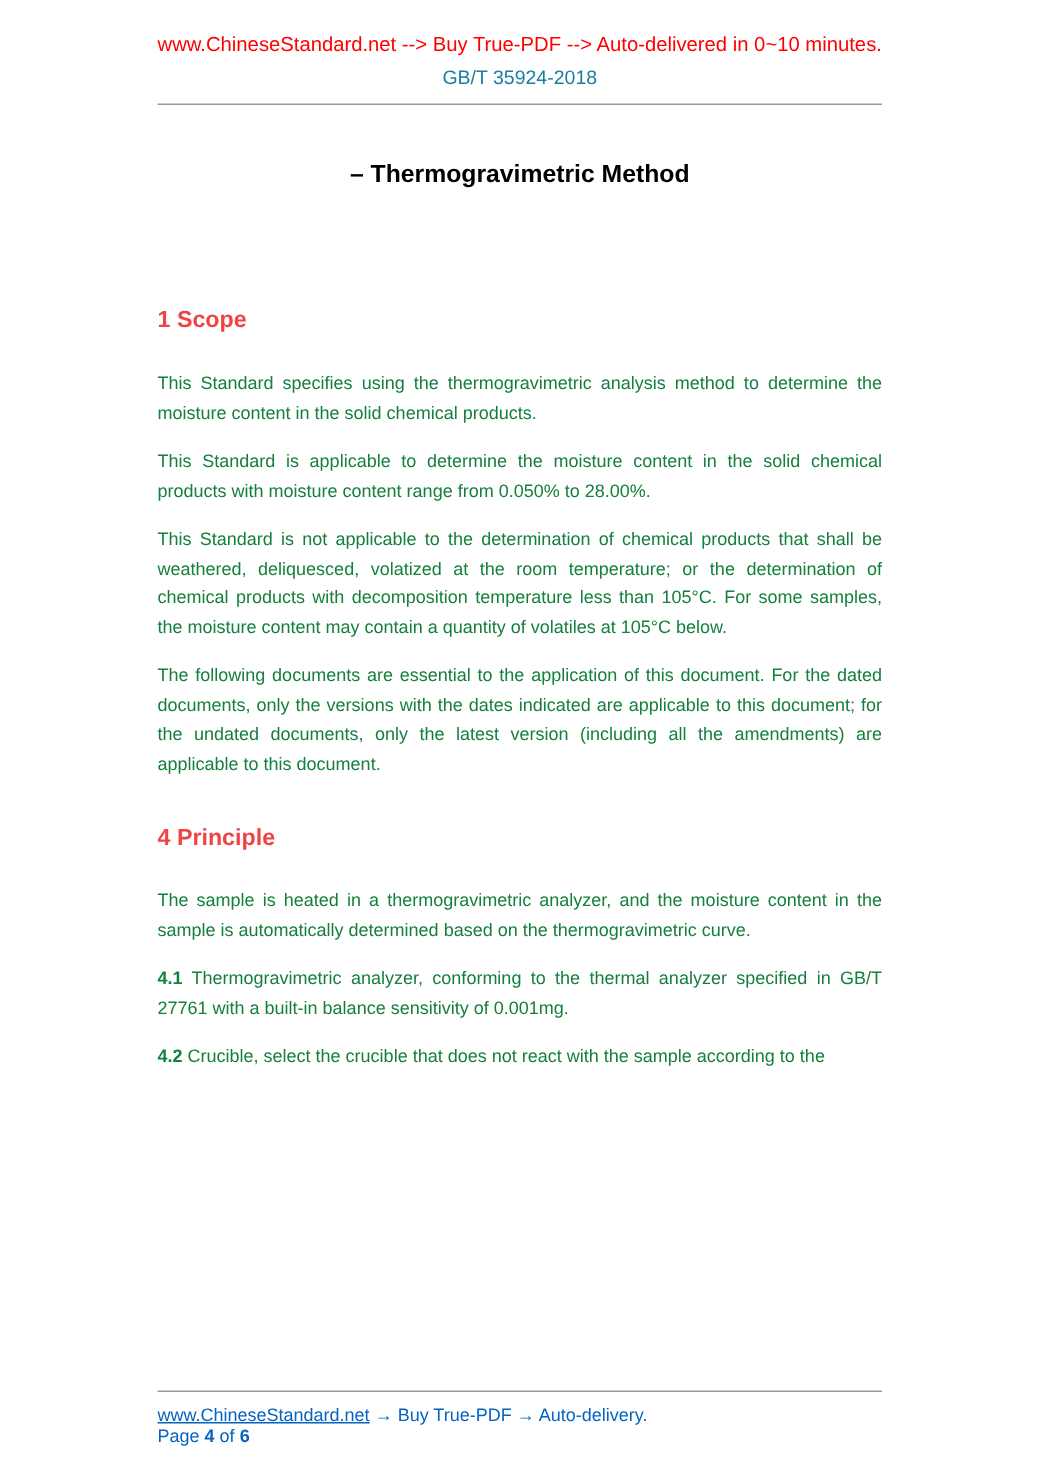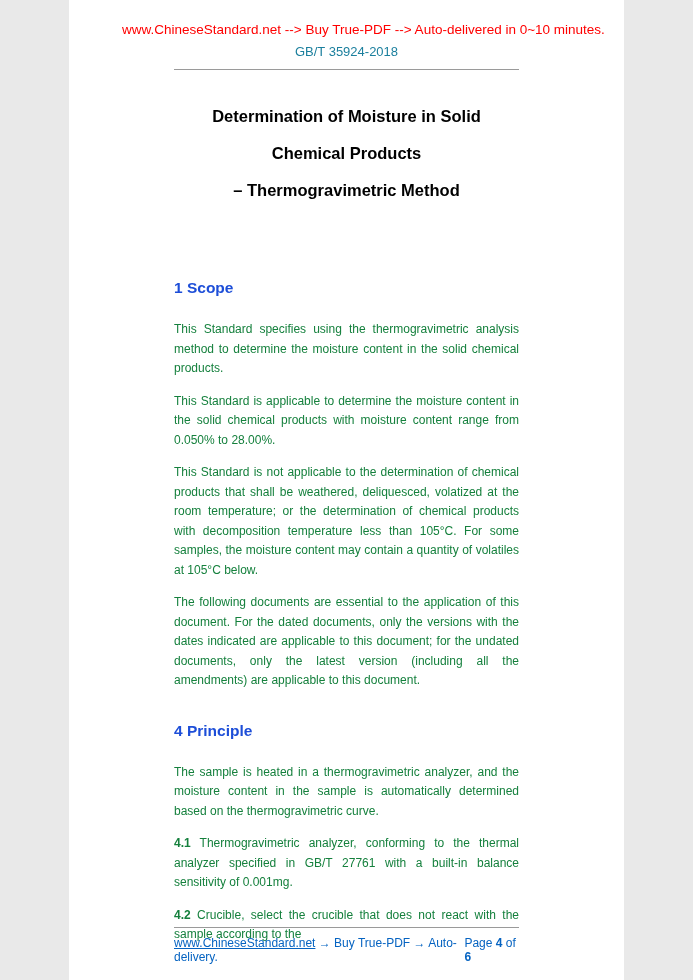--- a/index.html
+++ b/index.html
@@ -1,20 +1,20 @@
 <!DOCTYPE html>
 <html><head>
 <meta charset="utf-8">
 <style>
   * { margin: 0; padding: 0; box-sizing: border-box; }
   html, body { background: #e9e9e9; }
   body { font-family: "Liberation Sans", sans-serif; }
   .page {
     position: relative;
-    width: 555px;
+    width: 693px;
     height: 980px;
     background: #ffffff;
     margin: 0 auto;
     padding: 22px 105px 0 105px;
     overflow: hidden;
     color: #1a1a1a;
   }
   .promo {
     color: #ff0000;
     text-align: center;
@@ -39,21 +39,21 @@
     text-align: center;
     font-size: 16.5px;
     font-weight: bold;
     line-height: 37px;
     color: #000000;
   }
   .doc-title span { display: block; }
   h2.sec {
     font-size: 15.5px;
     font-weight: bold;
-    color: #1d4ed8;
+    color: #ef4444;
     margin-top: 31px;
     margin-bottom: 23px;
   }
   p.body {
     font-size: 12px;
     line-height: 19.5px;
     text-align: justify;
     margin-bottom: 13px;
     color: #15803d;
   }
@@ -64,20 +64,21 @@
     right: 105px;
     bottom: 16px;
   }
   .footer .rule { margin: 0 0 8px 0; }
   .footer-row {
     display: flex;
     justify-content: space-between;
     align-items: baseline;
     font-size: 12px;
     color: #0563c1;
+    flex-direction: column;
   }
   .footer-link {
     color: #0563c1;
     text-decoration: underline;
     cursor: pointer;
   }
   .footer-left span, .footer-right span { color: #0563c1; }
   .footer-right b { font-weight: bold; }
 </style>
 </head>
@@ -85,21 +86,20 @@
 
 <div class="page">
 
   <div class="promo">www.ChineseStandard.net --&gt; Buy True-PDF --&gt; Auto-delivered in 0~10 minutes.</div>
 
   <div class="std-code">GB/T 35924-2018</div>
 
   <hr class="rule">
 
   <div class="doc-title">
-    <span>Determination of Moisture in Solid Chemical Products</span>
     <span>– Thermogravimetric Method</span>
   </div>
 
   <h2 class="sec">1 Scope</h2>
   <p class="body">This Standard specifies using the thermogravimetric analysis method to determine the moisture content in the solid chemical products.</p>
   <p class="body">This Standard is applicable to determine the moisture content in the solid chemical products with moisture content range from 0.050% to 28.00%.</p>
   <p class="body">This Standard is not applicable to the determination of chemical products that shall be weathered, deliquesced, volatized at the room temperature; or the determination of chemical products with decomposition temperature less than 105°C. For some samples, the moisture content may contain a quantity of volatiles at 105°C below.</p>
 
   <p class="body">The following documents are essential to the application of this document. For the dated documents, only the versions with the dates indicated are applicable to this document; for the undated documents, only the latest version (including all the amendments) are applicable to this document.</p>
 

